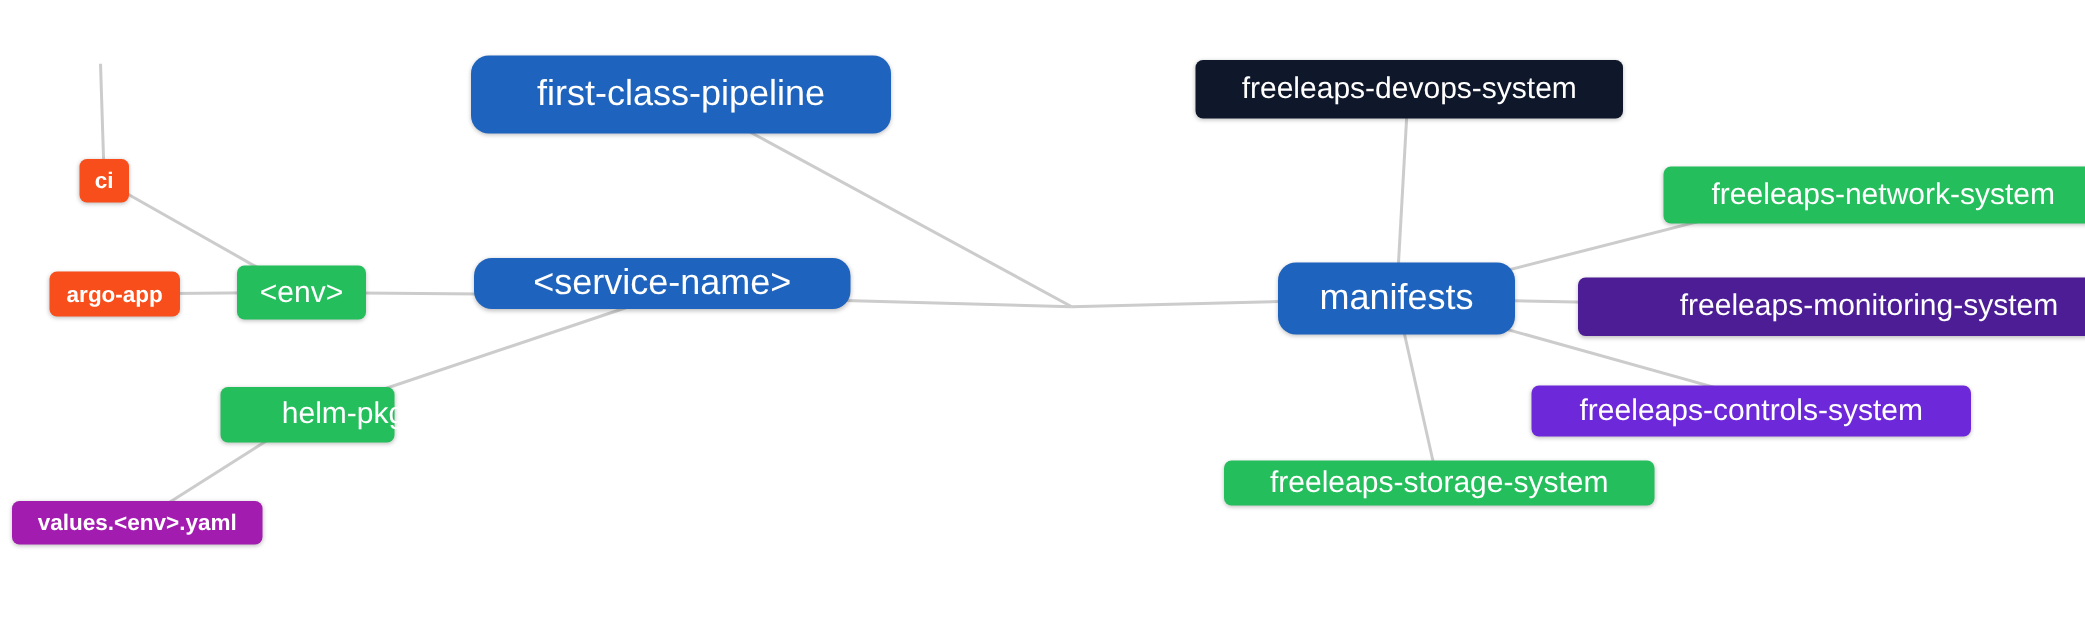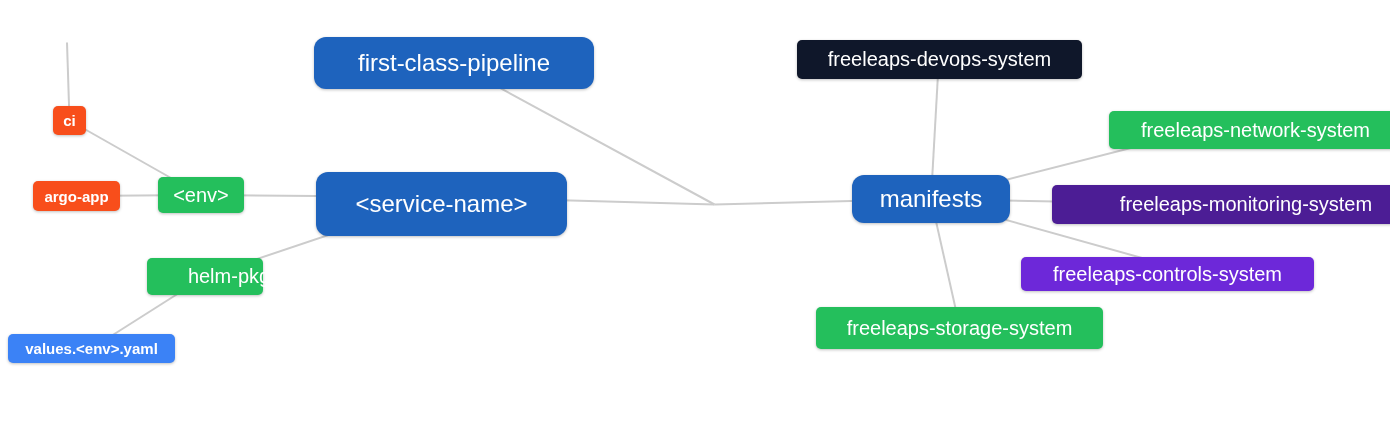--- a/index.html
+++ b/index.html
@@ -61,23 +61,23 @@
       <line x1="931" y1="199" x2="1201.5" y2="130" stroke="#cccccc" stroke-width="2"></line>
       <line x1="931" y1="199" x2="1212" y2="204.5" stroke="#cccccc" stroke-width="2"></line>
       <line x1="931" y1="199" x2="1206.5" y2="276" stroke="#cccccc" stroke-width="2"></line>
       <line x1="931" y1="199" x2="959.5" y2="326" stroke="#cccccc" stroke-width="2"></line>
     </svg>
   <div class="node-layer">
       <div class="node d3" style="left: 53px; top: 106px; width: 33px; height: 29px; background: rgb(248, 78, 27); text-align: center;">ci</div>
       <div class="node d3" style="left: 33px; top: 181px; width: 87px; height: 30px; background: rgb(248, 78, 27);">argo-app</div>
       <div class="node d2" style="left: 158px; top: 177px; width: 86px; height: 36px; background: rgb(36, 191, 92);">&lt;env&gt;</div>
       <div class="node d2" style="left: 147px; top: 258px; width: 116px; height: 37px; background: rgb(36, 191, 92); padding-left: 48px;">helm-pkg</div>
-      <div class="node d3" style="left: 8px; top: 334px; width: 167px; height: 29px; background: #3b82f6;">values.&lt;env&gt;.yaml</div>
+      <div class="node d3" style="left: 8px; top: 334px; width: 167px; height: 29px; background: #a21caf;">values.&lt;env&gt;.yaml</div>
       <div class="node d1" style="left: 314px; top: 37px; width: 280px; height: 52px; background: rgb(30, 99, 189);">first-class-pipeline</div>
-      <div class="node d1" style="left: 316px; top: 172px; width: 251px; height: 64px; background: rgb(30, 99, 189);">&lt;service-name&gt;</div>
+      <div class="node d1" style="left: 316px; top: 172px; width: 251px; height: 34px; background: rgb(30, 99, 189);">&lt;service-name&gt;</div>
       <div class="node d1" style="left: 852px; top: 175px; width: 158px; height: 48px; background: rgb(30, 99, 189);">manifests</div>
       <div class="node d2" style="left: 797px; top: 28px; width: 285px; height: 39px; background: #0f172a; margin-top: 12px;">freeleaps-devops-system</div>
       <div class="node d2" style="left: 1109px; top: 111px; width: 293px; height: 38px; background: rgb(36, 191, 92);">freeleaps-network-system</div>
       <div class="node d2" style="left: 1052px; top: 185px; width: 388px; height: 39px; background: #4c1d95;">freeleaps-monitoring-system</div>
       <div class="node d2" style="left: 1021px; top: 257px; width: 293px; height: 34px; background: #6d28d9;">freeleaps-controls-system</div>
-      <div class="node d2" style="left: 816px; top: 307px; width: 287px; height: 42px; background: rgb(36, 191, 92);">freeleaps-storage-system</div>
+      <div class="node d2" style="left: 816px; top: 307px; width: 287px; height: 30px; background: rgb(36, 191, 92);">freeleaps-storage-system</div>
     </div>
 </div>
 
 </body></html>

